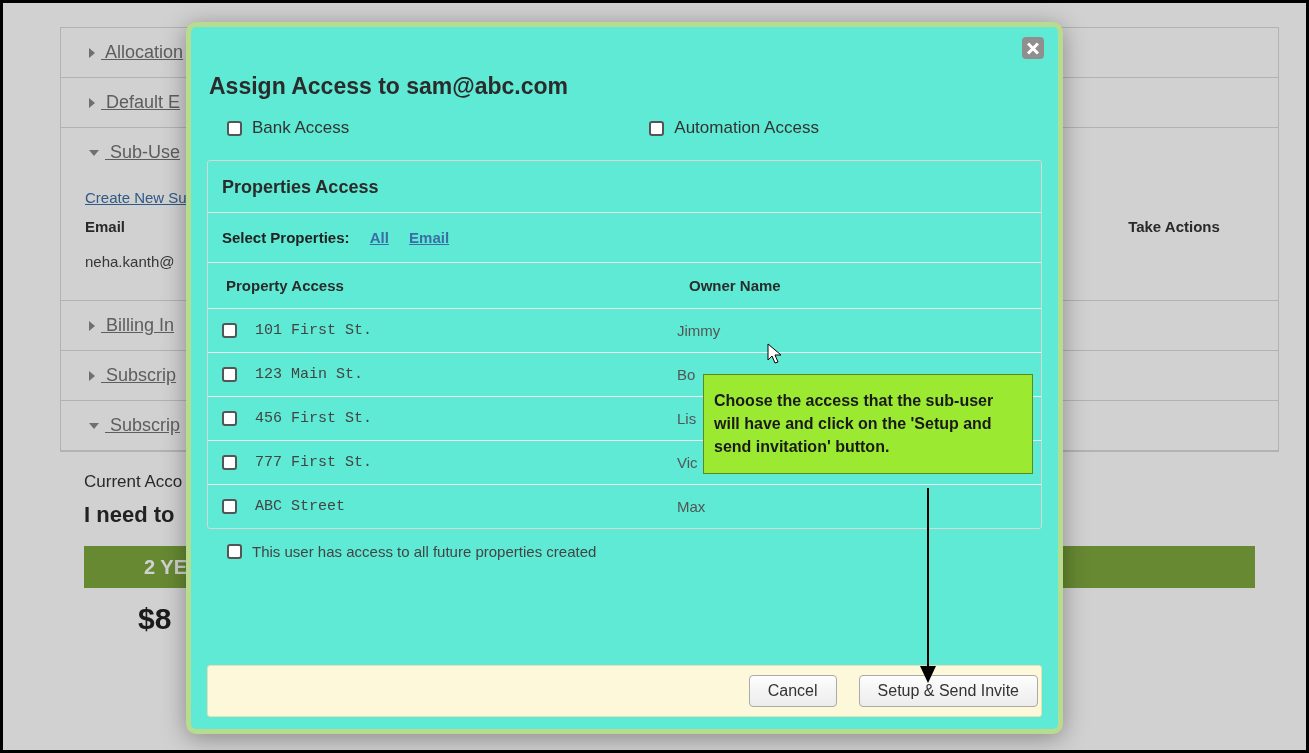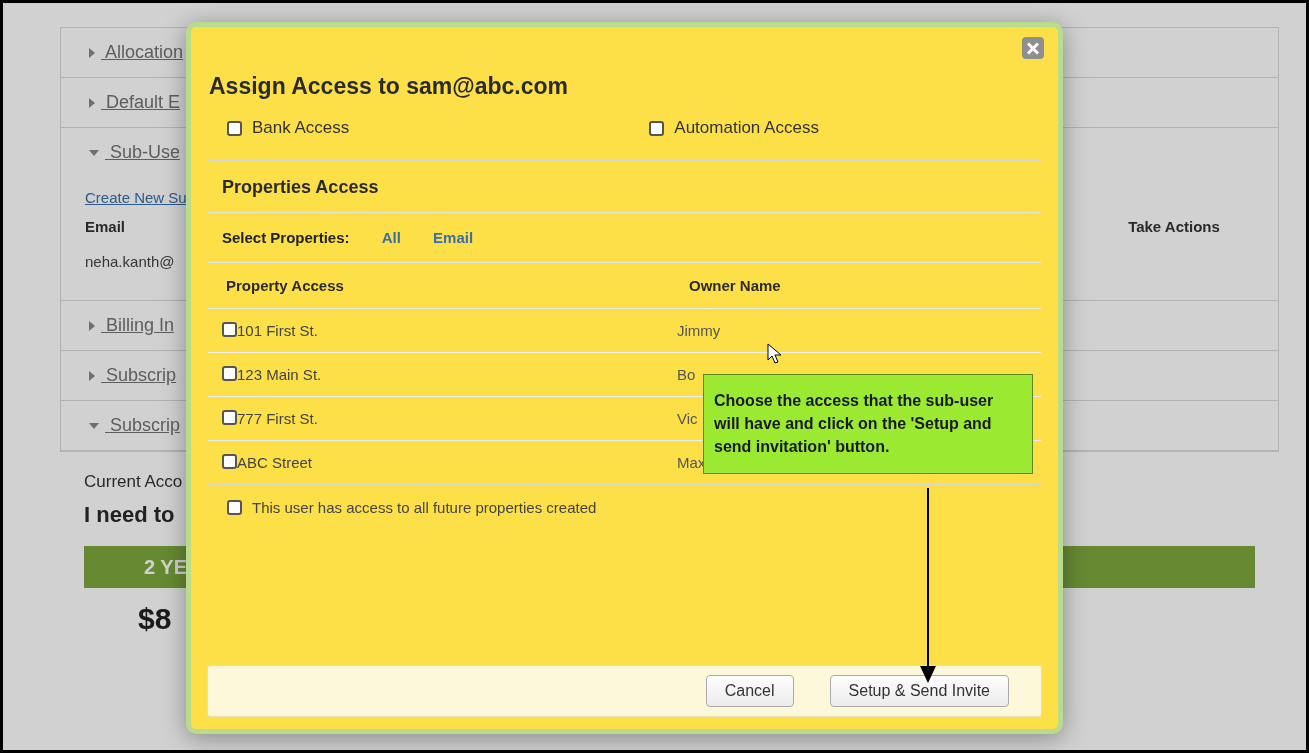--- a/index.html
+++ b/index.html
@@ -29,51 +29,51 @@
   .tbl-row .col-email { flex: 1; }
 
   .section-text { padding: 20px 24px 6px 24px; font-size: 17px; color: #333; }
   .need-line { padding: 4px 24px 18px 24px; font-size: 22px; font-weight: bold; color: #2a2a2a; }
 
   .plan-bar { margin: 0 24px; height: 42px; background: #7ea83e; color: #fff; display: flex; align-items: center; padding-left: 60px; font-size: 20px; font-weight: bold; }
   .price-line { padding: 14px 0 0 78px; font-size: 30px; font-weight: bold; color: #222; }
   .price-line .p2 { margin-left: 180px; }
 
   
-  .modal { position: absolute; left: 186px; top: 22px; width: 877px; height: 712px; background: #fde047; border: 5px solid #b8db8f; border-radius: 10px; box-shadow: 0 4px 24px rgba(0,0,0,0.35); }
+  .modal { position: absolute; left: 186px; top: 22px; width: 877px; height: 712px; background: #5eead4; border: 5px solid #b8db8f; border-radius: 10px; box-shadow: 0 4px 24px rgba(0,0,0,0.35); }
   .modal-close { position: absolute; top: 10px; right: 14px; width: 22px; height: 22px; background: #8f8f8f; border-radius: 4px; cursor: pointer; display:flex; align-items:center; justify-content:center; }
   .modal-close::before, .modal-close::after { content:""; position:absolute; width: 14px; height: 3px; background:#fff; }
   .modal-close::before { transform: rotate(45deg); }
   .modal-close::after { transform: rotate(-45deg); }
 
   .modal-title { font-size: 23px; font-weight: bold; color: #2b2b2b; padding: 46px 18px 18px 18px; }
 
   .top-checks { display: flex; padding: 0 18px 22px 36px; gap: 300px; font-size: 17px; color: #333; }
   .chk-wrap { display: flex; align-items: center; gap: 10px; }
   .chk { width: 15px; height: 15px; border: 2px solid #555; border-radius: 3px; background: #fff; display:inline-block; }
 
   .panel { margin: 0 16px; border: 1px solid #d7d7d7; border-radius: 3px; }
   .panel-title { font-size: 18px; font-weight: bold; color: #2b2b2b; padding: 16px 14px 14px 14px; border-bottom: 1px solid #e3e3e3; }
 
   .select-row { padding: 16px 14px; font-size: 15px; border-bottom: 1px solid #e8e8e8; color: #222; }
   .select-row b { font-weight: bold; }
-  .select-row .lnk { color: #3b6ea5; font-weight: bold; margin-left: 28px; cursor: pointer; }
+  .select-row .lnk { color: #3b6ea5; font-weight: bold; margin-left: 16px; cursor: pointer; text-decoration: underline; }
 
   .prop-head { display: flex; padding: 14px 14px; font-weight: bold; color: #2b2b2b; font-size: 15px; border-bottom: 1px solid #e8e8e8; gap: 12px; }
   .prop-head .c1 { width: 455px; padding-left: 4px; }
   .prop-head .c2 { flex: 1; }
 
   .prop-row { display: flex; align-items: center; padding: 13px 14px; border-bottom: 1px solid #eee; font-size: 15px; color: #444; }
   .prop-row:last-child { border-bottom: none; }
-  .prop-row .c1 { width: 455px; display:flex; gap:0; }
+  .prop-row .c1 { width: 455px; display:flex; align-items:center; gap:18px;font-family:Liberation Mono, monospace; }
   .prop-row .c2 { flex: 1; color: #555; }
 
   .future-row { display:flex; align-items:center; gap:10px; padding: 14px 18px 0 36px; font-size: 15px; color: #444; }
 
-  .modal-footer { position: absolute; left: 16px; right: 16px; bottom: 12px; height: 52px; background: #fcf8d9; border: 1px solid #e6e0b2; border-radius: 3px; display:flex; align-items:center; justify-content:flex-end; padding-right: 32px; gap: 36px; }
+  .modal-footer { position: absolute; left: 16px; right: 16px; bottom: 12px; height: 52px; background: #fcf8d9; border: 1px solid #e6e0b2; border-radius: 3px; display:flex; align-items:center; justify-content:flex-end; padding-right: 3px; gap: 22px; }
   .btn { font-size: 16px; color: #333; background: linear-gradient(#fdfdfd,#ececec); border: 1px solid #aaa; border-radius: 4px; padding: 6px 18px; cursor: pointer; }
 
   
   .callout { position: absolute; left: 703px; top: 374px; width: 330px; background: #9bea31; border: 1px solid #5a8a1a; padding: 14px 10px; font-size: 16px; font-weight: bold; color: #1a1a1a; line-height: 1.45; }
 
   
   .arrow-svg { position: absolute; left: 916px; top: 488px; pointer-events:none; }
 
   
   .cursor { position: absolute; left: 767px; top: 343px; pointer-events: none; }
@@ -161,20 +161,27 @@
     <div class="prop-row">
       <div class="c1">
           <span class="chk"></span>
           <span>123 Main St.</span>
         </div>
       <div class="c2">Bo</div>
     </div>
     <div class="prop-row">
       <div class="c1">
           <span class="chk"></span>
+          <span>456 First St.</span>
+        </div>
+      <div class="c2">Lis</div>
+    </div>
+    <div class="prop-row">
+      <div class="c1">
+          <span class="chk"></span>
           <span>777 First St.</span>
         </div>
       <div class="c2">Vic</div>
     </div>
     <div class="prop-row">
       <div class="c1">
           <span class="chk"></span>
           <span>ABC Street</span>
         </div>
       <div class="c2">Max</div>

